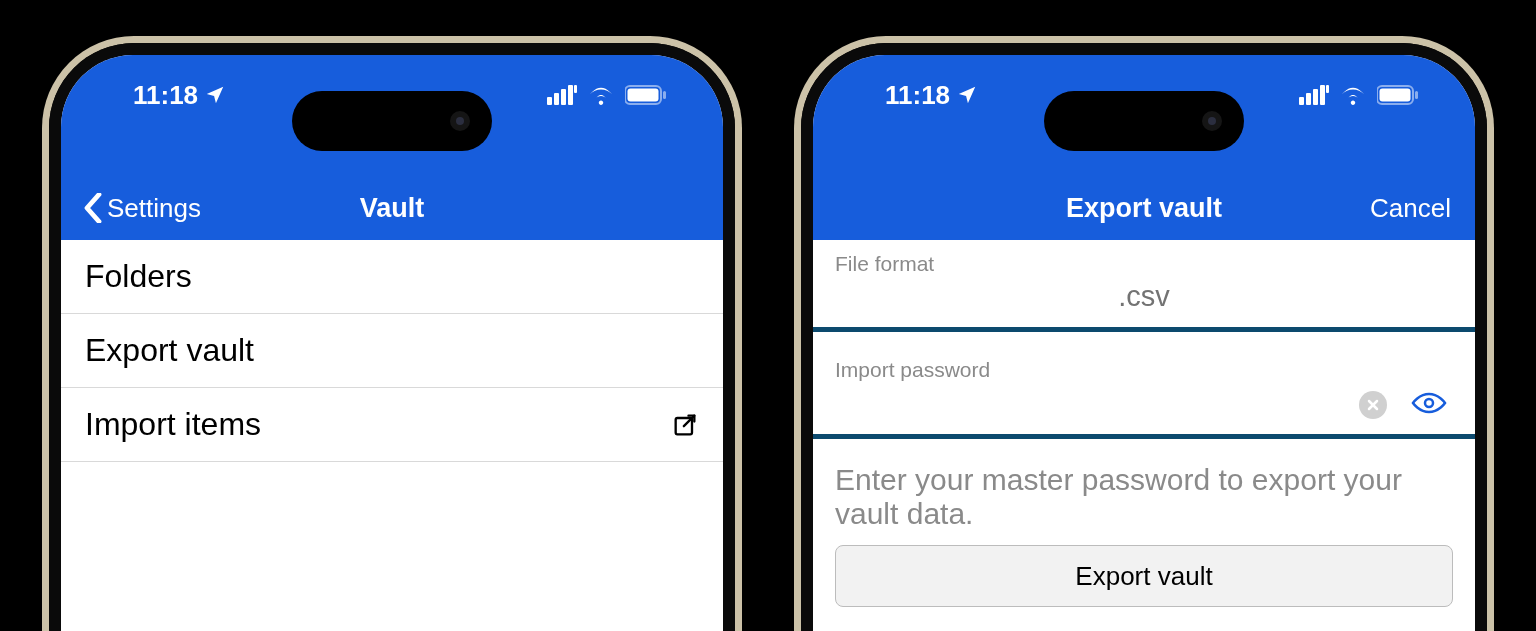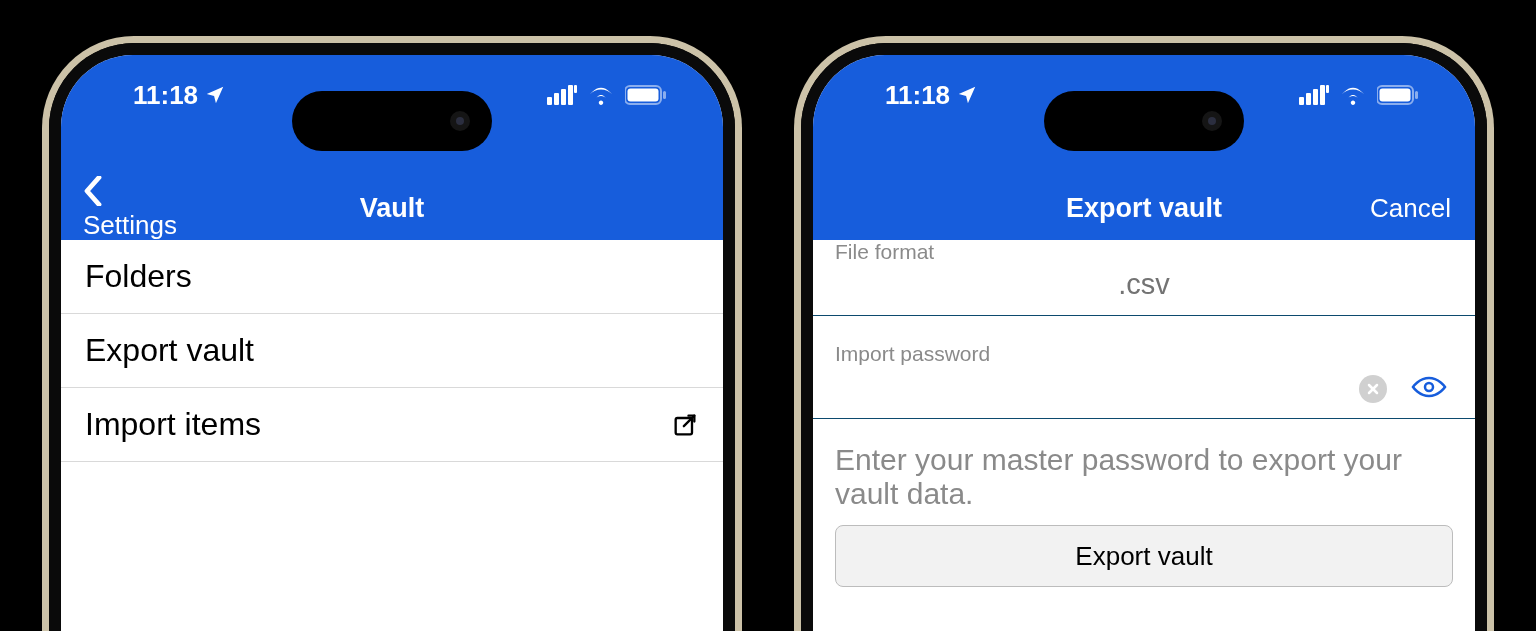--- a/index.html
+++ b/index.html
@@ -133,26 +133,26 @@
   }
   .nav-title {
     font-size: 27px;
     font-weight: 700;
     color:#fff;
   }
   .nav-left {
     position: absolute;
     left: 22px;
     display: flex;
+    align-items: center;
     gap: 4px;
     font-size: 26px;
     font-weight: 400;
     color:#fff;
     cursor: pointer;
-    flex-direction: column;
   }
   .nav-right {
     position: absolute;
     right: 24px;
     font-size: 26px;
     font-weight: 400;
     color:#fff;
     cursor:pointer;
   }
 
@@ -167,21 +167,21 @@
     padding: 18px 24px 18px 24px;
     font-size: 32px;
     color:#000;
     border-bottom: 1px solid #d9d9d9;
     cursor:pointer;
   }
   .row:first-child { border-top: none; }
   .external-icon { width:28px;height:28px; flex-shrink:0; }
 
   
-  .section { border-bottom:1px solid #0c4a6e; padding: 0 22px 6px 22px; }
+  .section { border-bottom:5px solid #0c4a6e; padding: 12px 22px 6px 22px; }
   .section-label {
     font-size: 21px;
     color: #8a8a8a;
     margin-bottom: 2px;
   }
   .section-value {
     font-size: 29px;
     color:#737373;
     padding: 2px 0 8px 0;
     text-align: center;

